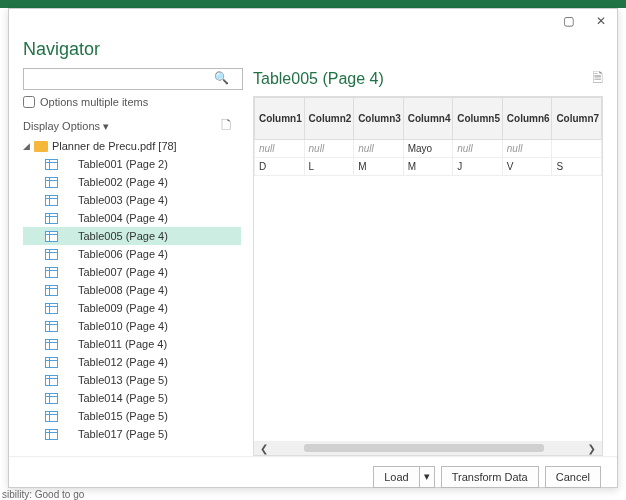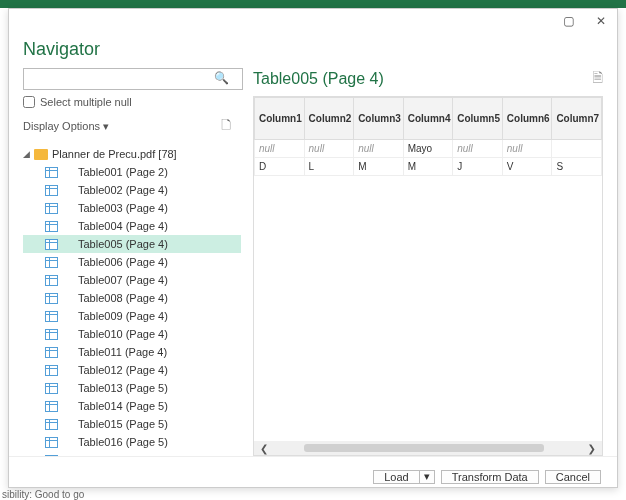--- a/index.html
+++ b/index.html
@@ -13,21 +13,21 @@
   .titlebar { height: 24px; display: flex; align-items: center; justify-content: flex-end; padding-right: 4px; gap: 8px; }
   .titlebar .sys { width: 24px; height: 18px; display: flex; align-items: center; justify-content: center; color: #555; font-size: 12px; cursor: pointer; }
   .navigator-title { font-size: 18px; color: #217346; padding: 6px 14px 8px 14px; font-weight: 400; }
   .body { display: flex; height: 388px; }
   .left { width: 238px; padding: 0 6px 0 14px; display: flex; flex-direction: column; }
   .search-wrap { position: relative; margin-bottom: 6px; }
   .search { width: 220px; height: 22px; border: 1px solid #bbb; padding: 0 22px 0 4px; font-size: 11px; }
   .search-icon { position: absolute; right: 12px; top: 3px; color: #666; font-size: 12px; pointer-events: none; }
   .checkline { display: flex; align-items: center; gap: 5px; font-size: 11px; color: #555; margin-bottom: 8px; }
   .checkline input { width: 12px; height: 12px; }
-  .disp-row { display: flex; align-items: center; justify-content: space-between; margin-bottom: 8px; padding-right: 10px; }
+  .disp-row { display: flex; align-items: center; justify-content: space-between; margin-bottom: 0; padding-right: 10px; }
   .disp { font-size: 11px; color: #555; cursor: pointer; }
   .refresh { color: #666; font-size: 12px; cursor: pointer; }
   .tree { flex: 1; overflow-y: scroll; overflow-x: hidden; }
   .tree::-webkit-scrollbar { width: 14px; }
   .tree::-webkit-scrollbar-track { background: #f0f0f0; }
   .tree::-webkit-scrollbar-thumb { background: #c1c1c1; }
   .root-node { display: flex; align-items: center; gap: 4px; font-size: 11px; color: #333; padding: 3px 0; cursor: pointer; }
   .root-node .caret { font-size: 9px; color: #666; }
   .folder-icon { width: 14px; height: 11px; background: #f5b83d; border-radius: 1px; display: inline-block; }
   .table-node { display: flex; align-items: center; gap: 20px; font-size: 11px; color: #333; padding: 3px 2px 3px 22px; cursor: pointer; }
@@ -41,21 +41,21 @@
   .copy-icon { color: #888; font-size: 13px; cursor: pointer; }
   .grid-wrap { flex: 1; border: 1px solid #ddd; overflow: hidden; position: relative; background: #fff; }
   .grid { width: 100%; border-collapse: collapse; font-size: 10px; table-layout: fixed; }
   .grid th { background: #f3f3f3; border: 1px solid #ddd; padding: 15px 4px; text-align: left; font-weight: 600; color: #333; overflow: hidden; }
   .grid td { border: 1px solid #eee; padding: 3px 4px; color: #333; overflow: hidden; white-space: nowrap; }
   .grid td.null { color: #999; font-style: italic; text-align: left; }
   .hscroll { position: absolute; bottom: 0; left: 0; right: 0; height: 14px; background: #f0f0f0; display: flex; align-items: center; justify-content: space-between; padding: 0 2px; }
   .hscroll .arrow { font-size: 10px; color: #555; cursor: pointer; padding: 0 4px; }
   .hscroll .thumb { flex: 1; height: 8px; background: #d0d0d0; margin: 0 10px 0 2px; border-radius: 3px; max-width: 240px; }
   .footer { height: 40px; display: flex; align-items: center; justify-content: flex-end; gap: 6px; padding-right: 16px; border-top: 1px solid #eee; }
-  .btn { height: 14px; font-size: 11px; background: #fdfdfd; border: 1px solid #bbb; padding: 0 10px; cursor: pointer; color: #333; }
+  .btn { height: 22px; font-size: 11px; background: #fdfdfd; border: 1px solid #bbb; padding: 0 10px; cursor: pointer; color: #333; }
   .btn-split { display: flex; }
   .btn-split .main { border-right: none; }
   .btn-split .caret-btn { width: 16px; padding: 0; display: flex; align-items: center; justify-content: center; }
   .statusbar { position: absolute; bottom: 0; left: 0; font-size: 10px; color: #666; padding-left: 2px; }
 </style>
 </head>
 <body>
 
 <div class="app-bg">
   <div class="topbar"></div>
@@ -69,21 +69,21 @@
     <div class="navigator-title">Navigator</div>
 
     <div class="body">
       <div class="left">
         <div class="search-wrap">
           <input class="search" placeholder="" style="">
           <span class="search-icon">🔍</span>
         </div>
         <label class="checkline">
           <input type="checkbox" style="">
-          <span>Select multiple null</span>
+          <span>Options multiple items</span>
         </label>
         <div class="disp-row">
           <span class="disp">
             <span>Display Options</span>
             <span>▾</span>
           </span>
           <span class="refresh">🗋</span>
         </div>
         <div class="tree">
           <div class="root-node">
@@ -144,24 +144,20 @@
                 <span class="table-icon"></span>
                 <span>Table013 (Page 5)</span>
               </div>
               <div class="table-node">
                 <span class="table-icon"></span>
                 <span>Table014 (Page 5)</span>
               </div>
               <div class="table-node">
                 <span class="table-icon"></span>
                 <span>Table015 (Page 5)</span>
-              </div>
-              <div class="table-node">
-                <span class="table-icon"></span>
-                <span>Table016 (Page 5)</span>
               </div>
               <div class="table-node">
                 <span class="table-icon"></span>
                 <span>Table017 (Page 5)</span>
               </div>
             </div>
         </div>
       </div>
 
       <div class="right">

